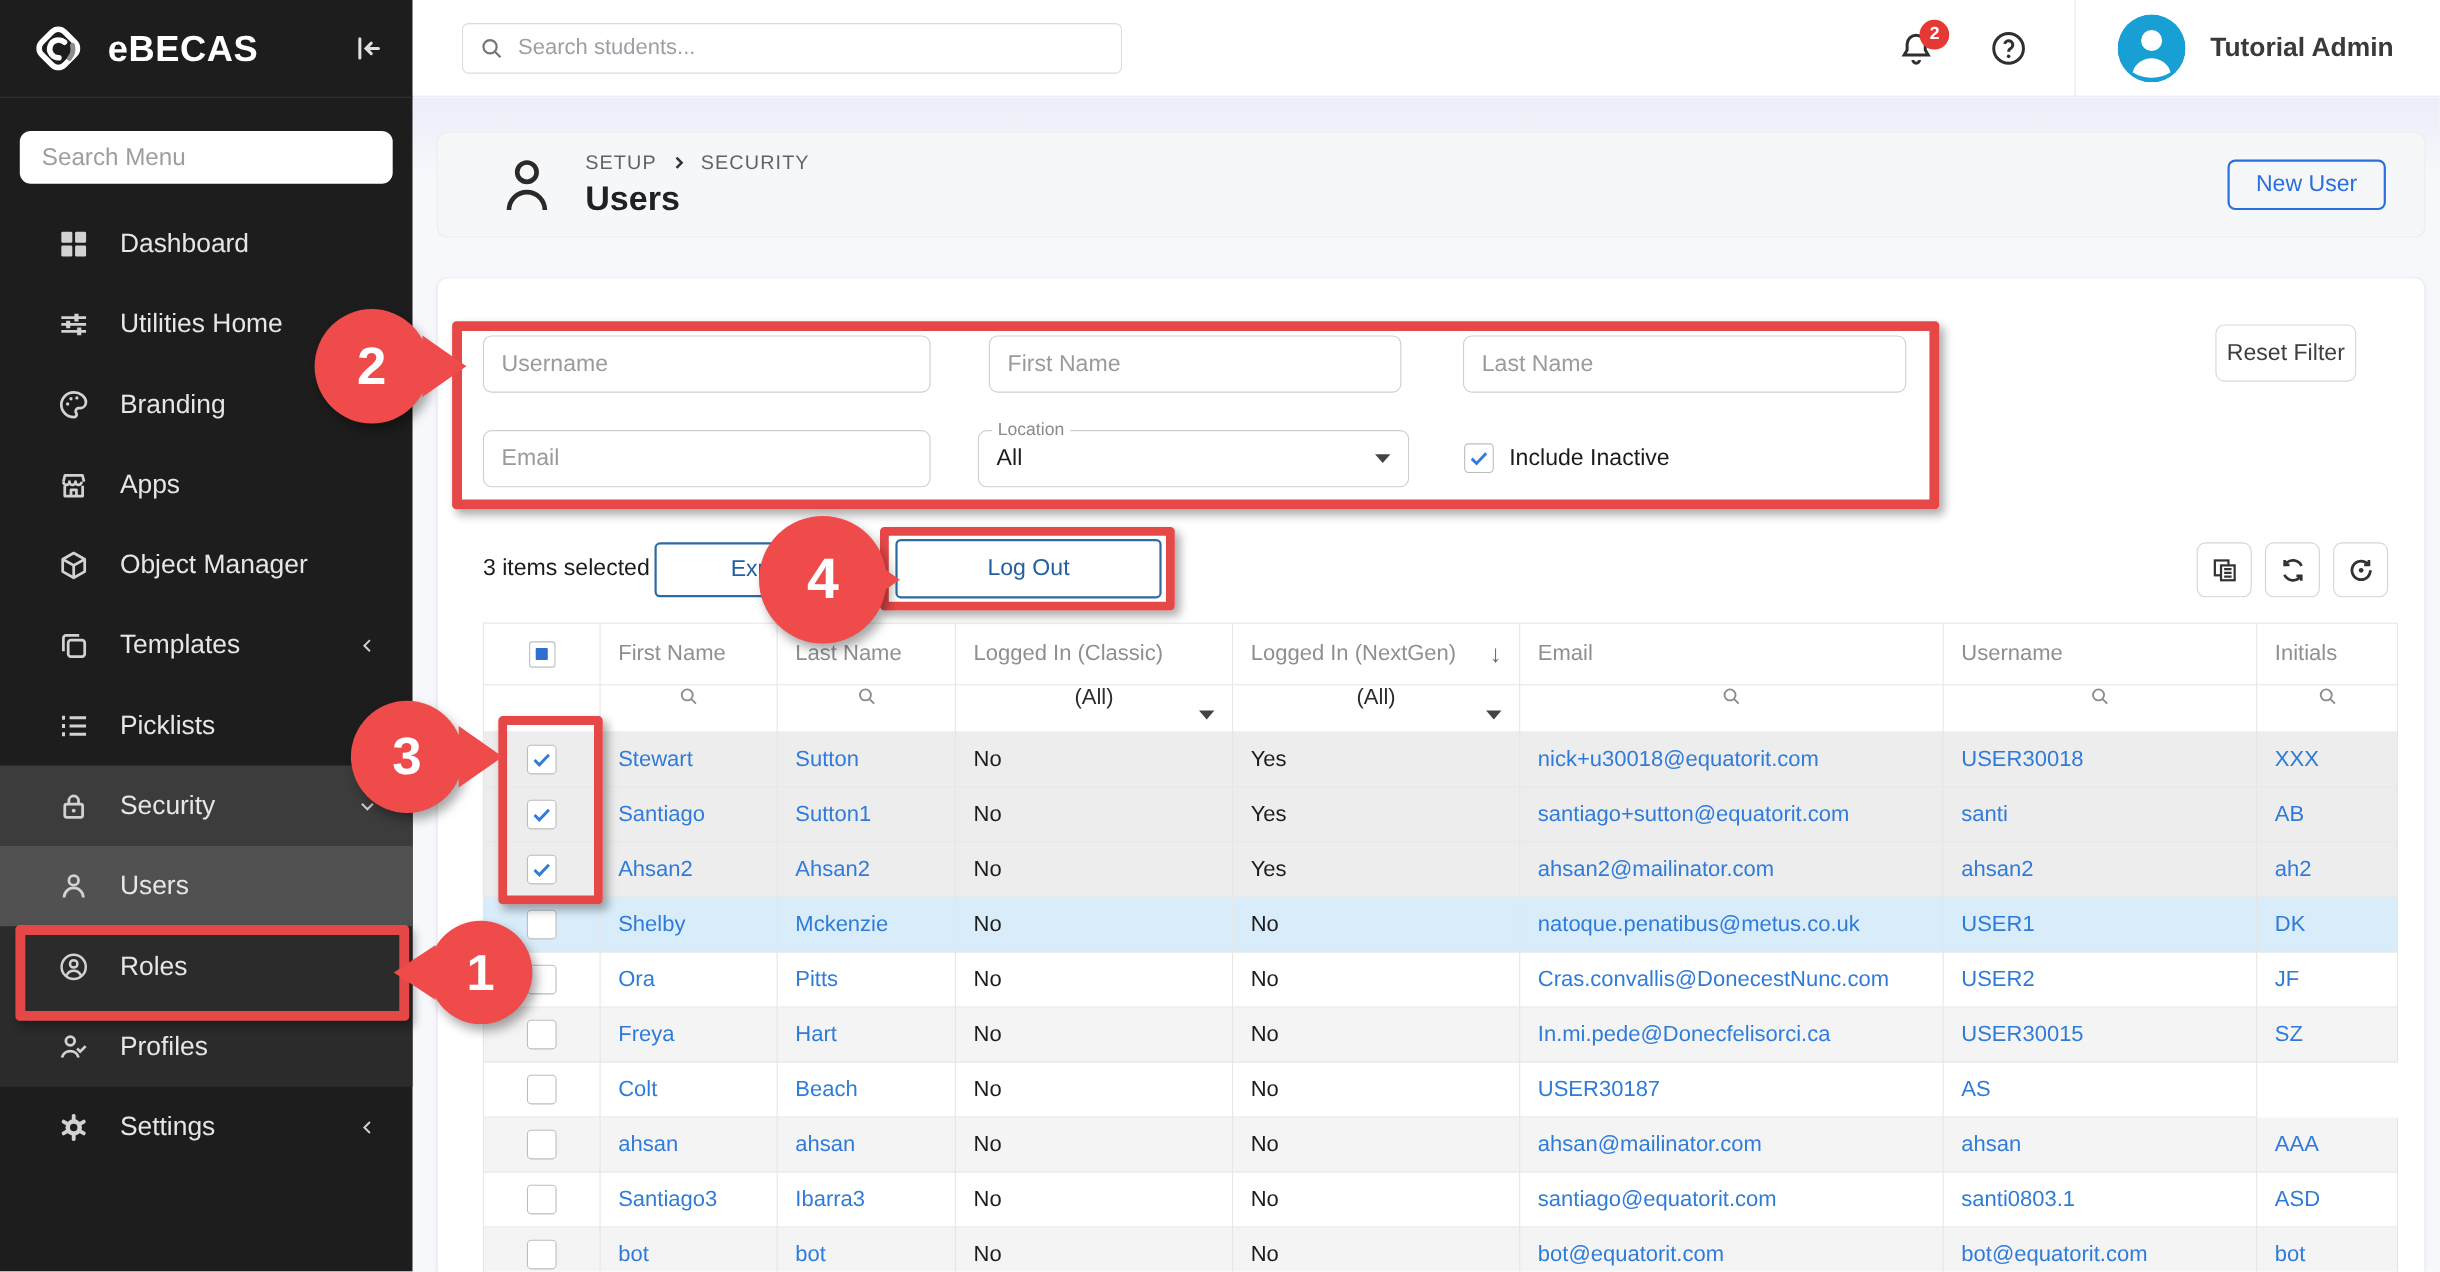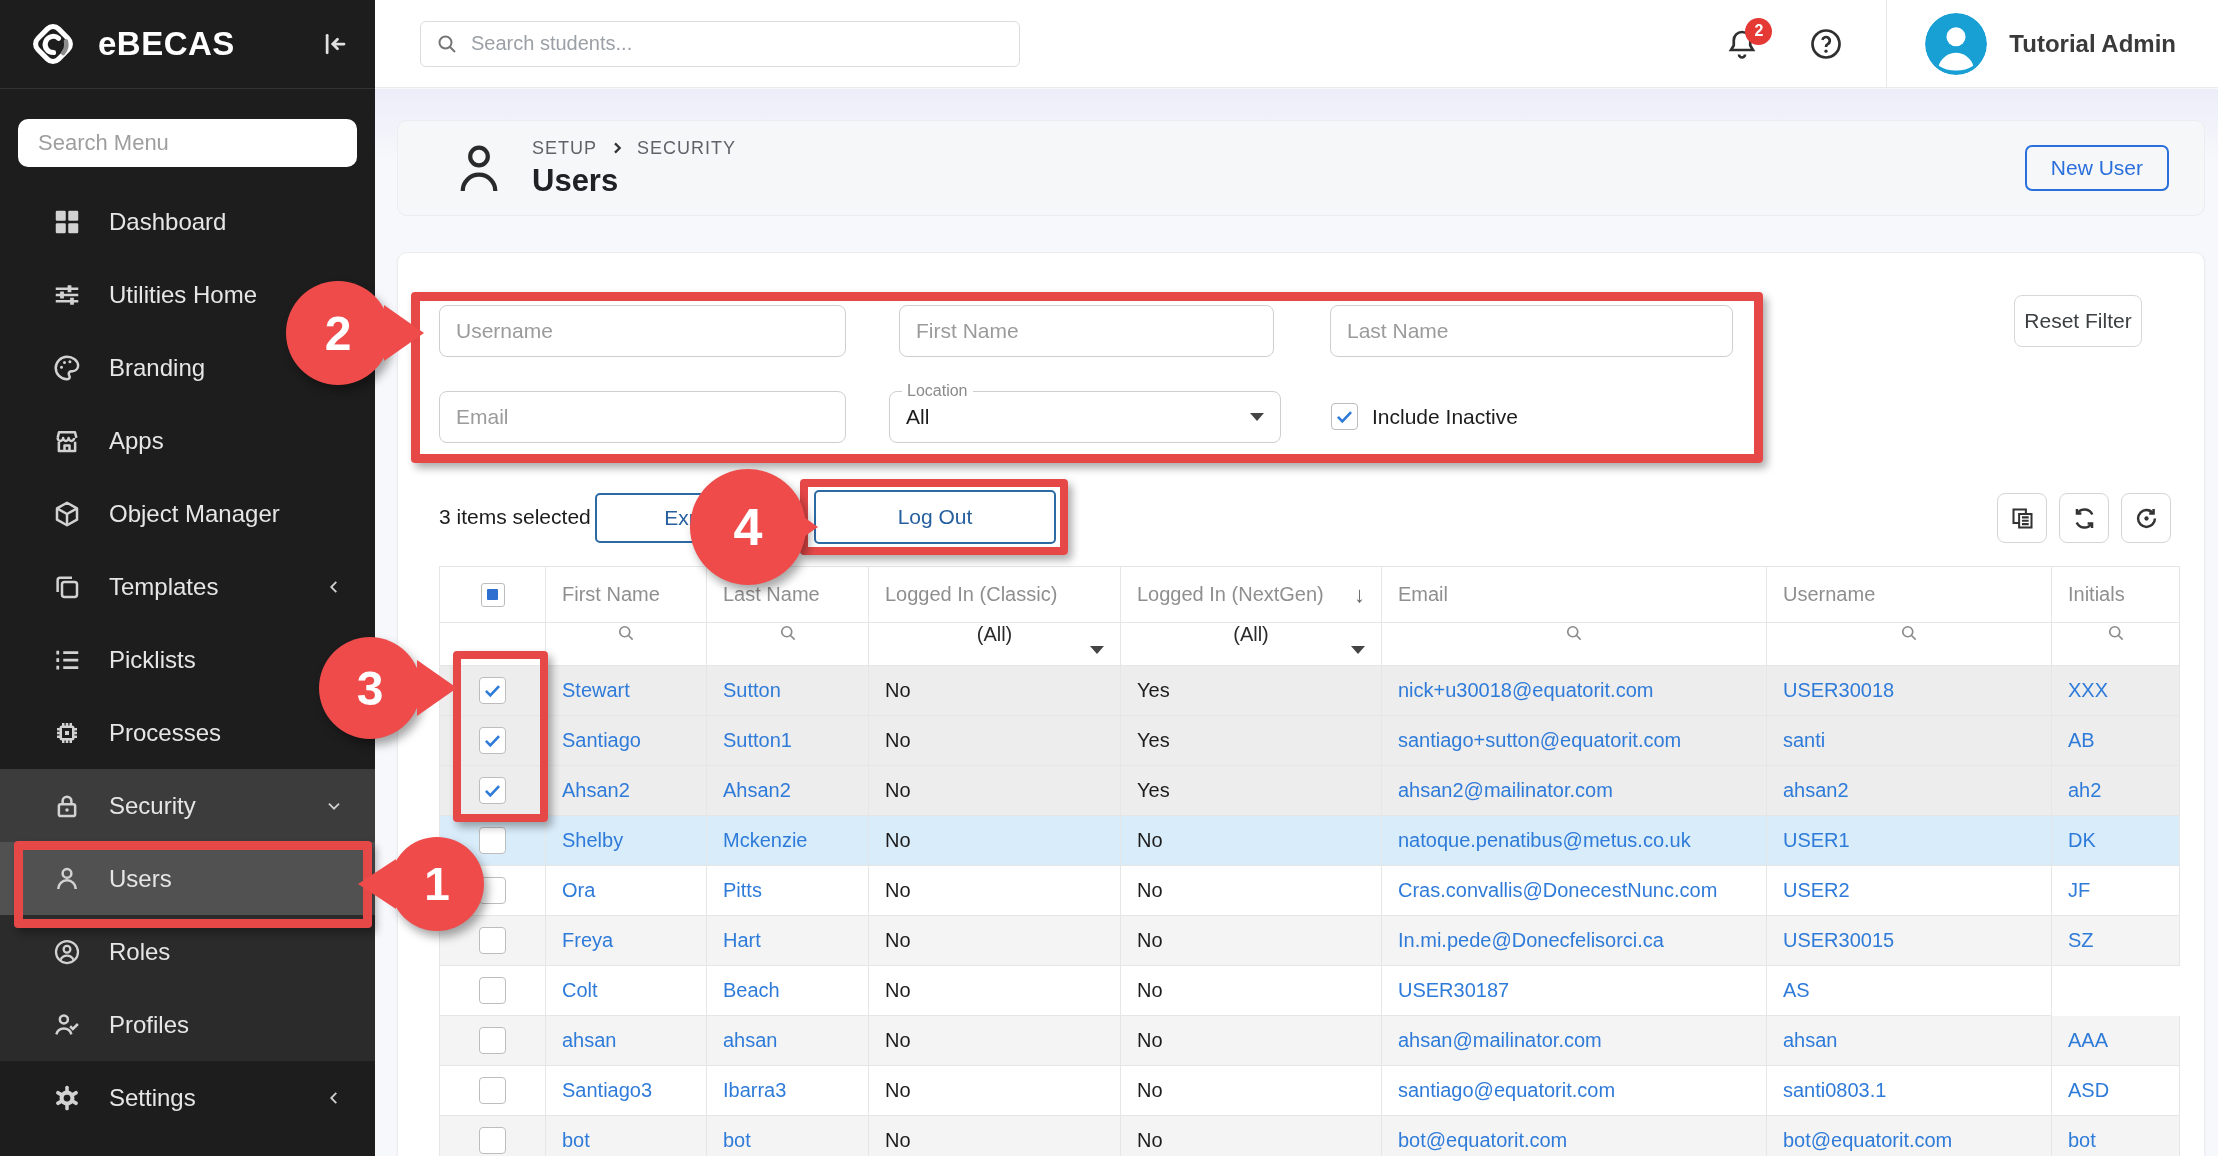--- a/index.html
+++ b/index.html
@@ -241,30 +241,20 @@
       </div>
       <div class="menu-item">
         <span class="mi-icon">
           <svg viewBox="0 0 24 24" fill="none" stroke="currentColor" stroke-width="2.2">
             <path d="M9 6h12M9 12h12M9 18h12"></path>
             <path d="M3.5 6h2.2M3.5 12h2.2M3.5 18h2.2" stroke-width="3"></path>
           </svg>
         </span>
         <span class="mi-label">Picklists</span>
       </div>
-      <div class="menu-item">
-        <span class="mi-icon">
-          <svg viewBox="0 0 24 24" fill="none" stroke="currentColor" stroke-width="2">
-            <rect x="7" y="7" width="10" height="10" rx="1"></rect>
-            <rect x="10.4" y="10.4" width="3.2" height="3.2" fill="currentColor" stroke="none"></rect>
-            <path d="M9 7V4M12 7V4M15 7V4M9 20v-3M12 20v-3M15 20v-3M7 9H4M7 12H4M7 15H4M20 9h-3M20 12h-3M20 15h-3"></path>
-          </svg>
-        </span>
-        <span class="mi-label">Processes</span>
-      </div>
       <div class="menu-group">
         <div class="menu-item open">
           <span class="mi-icon">
             <svg viewBox="0 0 24 24" fill="none" stroke="currentColor" stroke-width="2">
               <rect x="5.5" y="10.5" width="13" height="9.5" rx="1.5"></rect>
               <path d="M8.5 10.5V8a3.5 3.5 0 0 1 7 0v2.5"></path>
               <circle cx="12" cy="15.2" r="1.4" fill="currentColor" stroke="none"></circle>
             </svg>
           </span>
           <span class="mi-label">Security</span>

